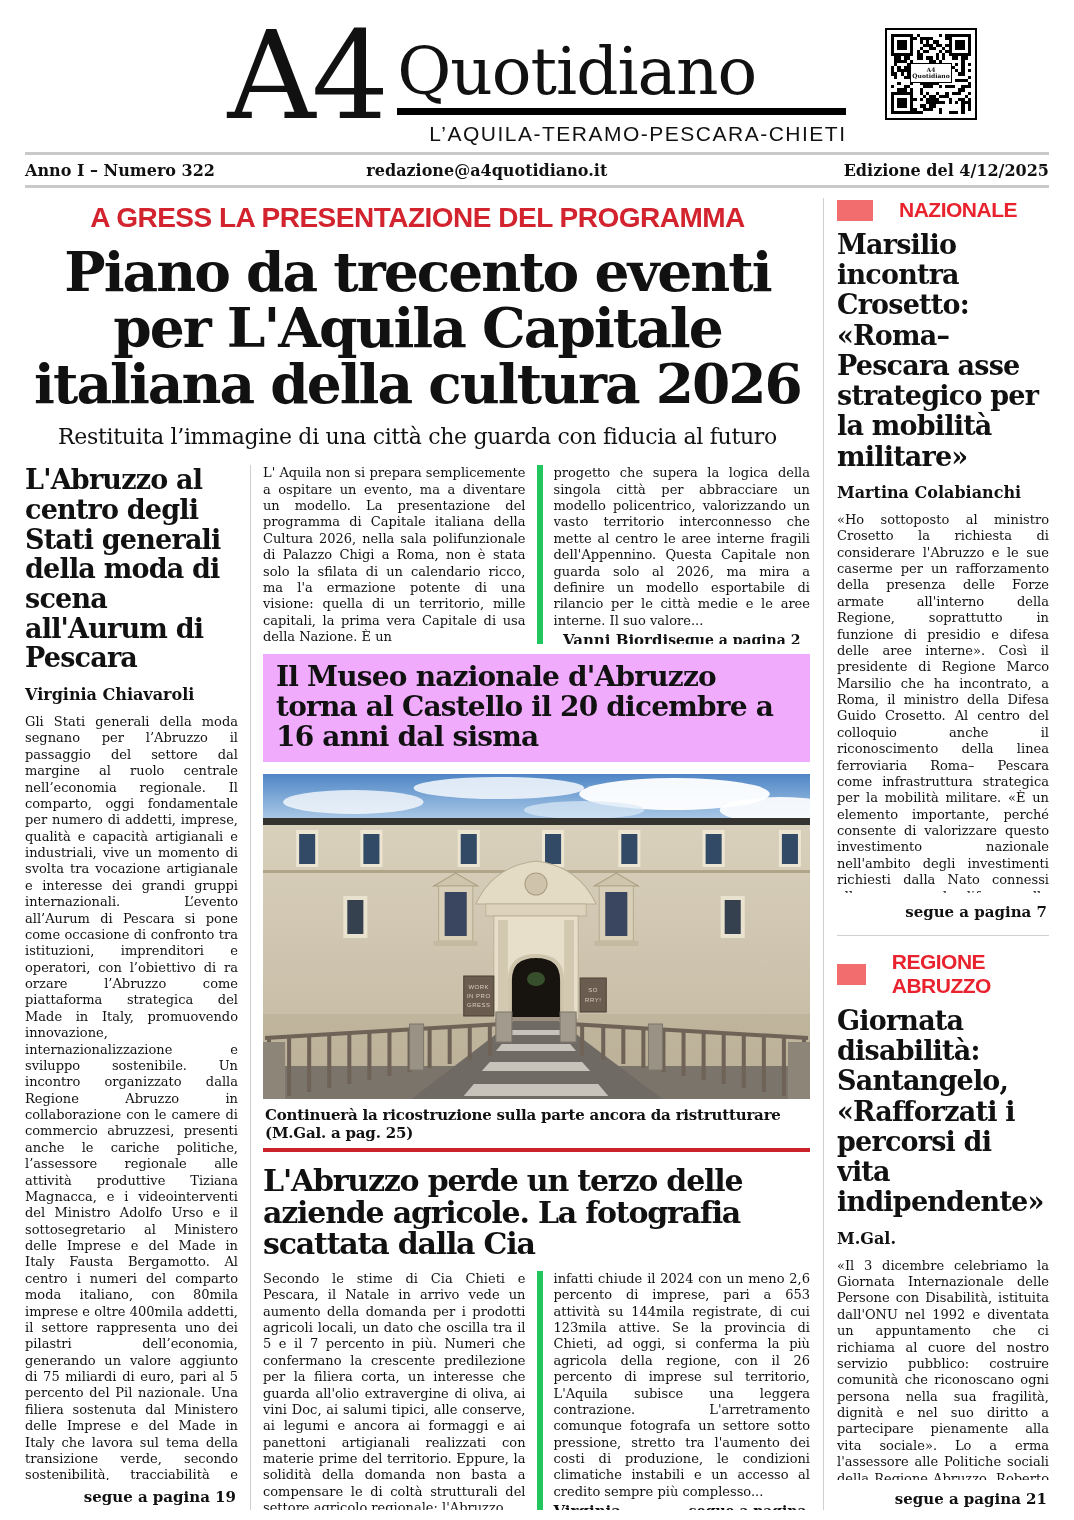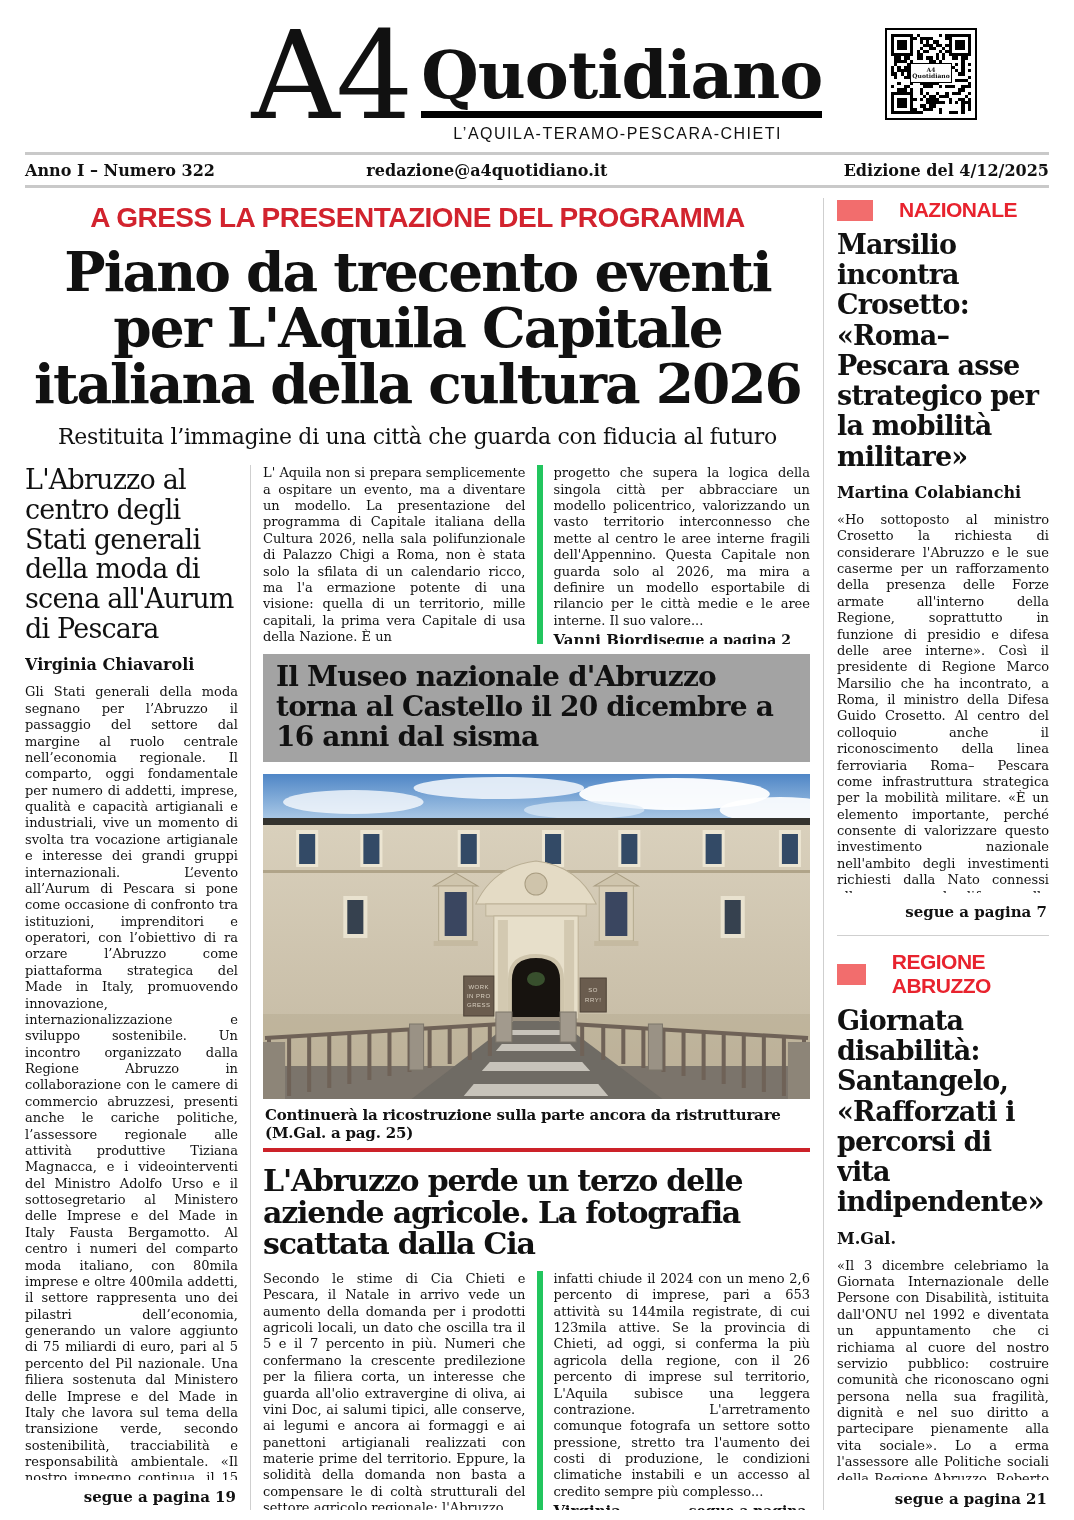--- a/index.html
+++ b/index.html
@@ -5,23 +5,23 @@
   * { margin:0; padding:0; box-sizing:border-box; }
   html,body { background:#fff; }
   body { font-family:"DejaVu Serif","Liberation Serif",serif; color:#111; }
   .page { width:1074px; height:1520px; overflow:hidden; position:relative; background:#fff; }
 
   
   .masthead { height:152px; position:relative; display:flex; align-items:center; justify-content:center; }
   .logo { display:flex; align-items:center; gap:12px; }
   .logo-a4 { font-size:122px; line-height:.82; font-weight:400; letter-spacing:-4px; }
   .logo-right { display:flex; flex-direction:column; }
-  .logo-name { font-size:66px; font-weight:700; letter-spacing:-1px; line-height:1;margin-top:33px; }
+  .logo-name { font-size:66px; font-weight:400; letter-spacing:-1px; line-height:1;margin-top:33px; }
   .logo-rule { height:7px; background:#000; margin:3px 0 7px; }
-  .logo-tagline { font-family:"Liberation Sans",sans-serif; font-size:16px; letter-spacing:1.5px; font-weight:400;margin-left:32px; }
+  .logo-tagline { font-family:"Liberation Sans",sans-serif; font-size:21px; letter-spacing:1.5px; font-weight:400;margin-left:32px; }
   .qr { position:absolute; right:97px; top:28px; width:92px; height:92px; border:2px solid #000; background:#fff; padding:4px; }
   .qr-grid { width:100%; height:100%; display:grid; grid-template-columns:repeat(25,1fr); grid-template-rows:repeat(25,1fr); }
   .qb { background:#000; }
   .qr-label { position:absolute; left:26%; top:38%; width:48%; height:22%; background:#fff; border:1px solid #000; font-size:6px; font-weight:700; display:flex; align-items:center; justify-content:center; text-align:center; line-height:1; overflow:hidden; }
 
   
   .topbar { margin:0 25px; border-top:3px solid #c9c9c9; border-bottom:3px solid #c9c9c9; height:36px; display:flex; align-items:center; font-size:16px; font-weight:700; }
   .topbar > span { flex:1; }
   .tb-center { text-align:left; }
   .tb-right { text-align:right; }
@@ -34,36 +34,36 @@
   
   .lead-block { text-align:center; padding:4px 6px 8px; }
   .kicker { font-family:"Liberation Sans",sans-serif; font-size:28px; font-weight:700; letter-spacing:-.5px; color:#d2232e; }
   .headline { font-size:55px; font-weight:700; line-height:1.02; letter-spacing:-2px; margin:10px 0 12px; }
   .subhead { font-size:22px; letter-spacing:-.3px; }
 
   .main-split { display:flex; flex:1; min-height:0; margin-top:8px; }
   .left-col { width:226px; padding-right:12px; border-right:1px solid #cfcfcf; display:flex; flex-direction:column; overflow:hidden; }
   .center-col { flex:1; padding-left:12px; display:flex; flex-direction:column; min-height:0; }
 
-  .art-title { font-size:27px; font-weight:400; line-height:1.1; letter-spacing:-.8px; }
+  .art-title { font-size:27px; font-weight:700; line-height:1.1; letter-spacing:-.8px; }
   .art-author { font-size:16px; font-weight:700; margin:12px 0 10px; }
   .body-text { font-size:13px; line-height:1.26; text-align:justify; }
   .flex-body { flex:1; overflow:hidden; }
   .jump-line { text-align:right; font-size:15px; font-weight:700; padding:8px 2px 4px; }
-  .byline-row { display:flex; justify-content:flex-start; align-items:baseline; font-weight:700; padding-top:2px; }
+  .byline-row { display:flex; justify-content:center; align-items:baseline; font-weight:700; padding-top:2px; }
   .byline-row .b-author { font-size:15px; }
   .byline-row .b-jump { font-size:14px; }
 
   .cols { display:grid; grid-template-columns:1fr 1fr; }
   .cols .col1 { padding-right:11px; }
   .cols .col2 { border-left:6px solid #22c55e; padding-left:11px; display:flex; flex-direction:column; }
   .lead-cols { height:188px; overflow:hidden; }
 
   
-  .museum-band { background:#a3a3a3; padding:8px 13px 10px; margin:10px 0 12px; }
+  .museum-band { background:#f0abfc; padding:8px 13px 10px; margin:10px 0 12px; }
   .museum-title { font-size:28px; font-weight:700; line-height:1.08; letter-spacing:-.8px; }
 
   .photo-wrap { width:100%; }
   .photo-wrap svg { display:block; width:100%; height:325px; }
 
   .caption-row { font-size:15px; font-weight:700; padding:7px 2px 6px; border-bottom:4px solid #cc2229; letter-spacing:-.2px; }
 
   .agri-headline { font-size:30px; font-weight:700; line-height:1.05; letter-spacing:-1.2px; margin:13px 0 11px; }
   .agri-cols { height:252px; overflow:hidden; }
 

